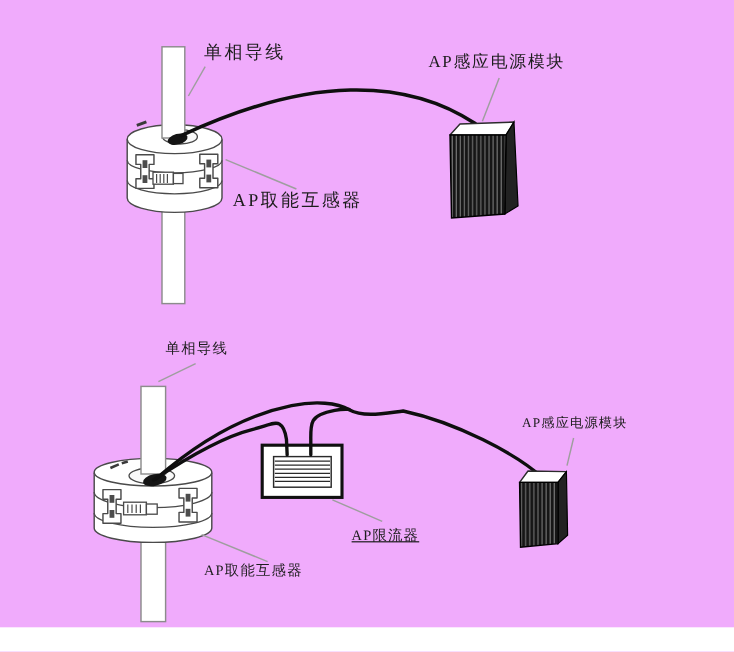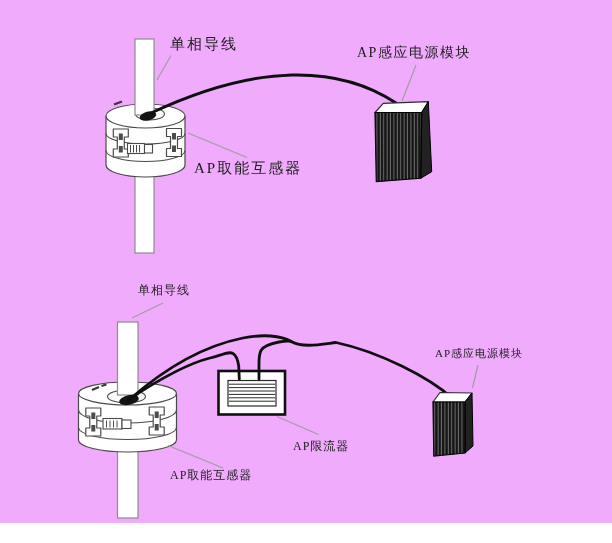--- a/index.html
+++ b/index.html
@@ -16,21 +16,21 @@
     color:#1d1d1d;
     white-space:nowrap;
     line-height:1.1;
     font-family:"Liberation Serif","DejaVu Serif",serif;
   }
   .lbl-top-conductor {left:170px;top:36px;font-size:15px;letter-spacing:2px;}
   .lbl-top-module    {left:357px;top:45px;font-size:14px;letter-spacing:1.5px;}
   .lbl-top-ct        {left:194px;top:160px;font-size:15px;letter-spacing:2px;}
   .lbl-bot-conductor {left:138px;top:284px;font-size:12px;letter-spacing:1px;}
   .lbl-bot-module    {left:435px;top:347px;font-size:11px;letter-spacing:1px;}
-  .lbl-bot-limiter   {left:293px;top:440px;font-size:12px;letter-spacing:1px;}
+  .lbl-bot-limiter   {left:293px;top:440px;font-size:12px;letter-spacing:1px;text-decoration:underline;}
   .lbl-bot-ct        {left:170px;top:469px;font-size:12px;letter-spacing:1px;}
 </style>
 </head>
 <body>
 
 <div class="canvas">
 
   <svg width="612" height="543" viewBox="0 0 612 543">
     <defs>
       <pattern id="vstripes" width="3.4" height="8" patternUnits="userSpaceOnUse">

